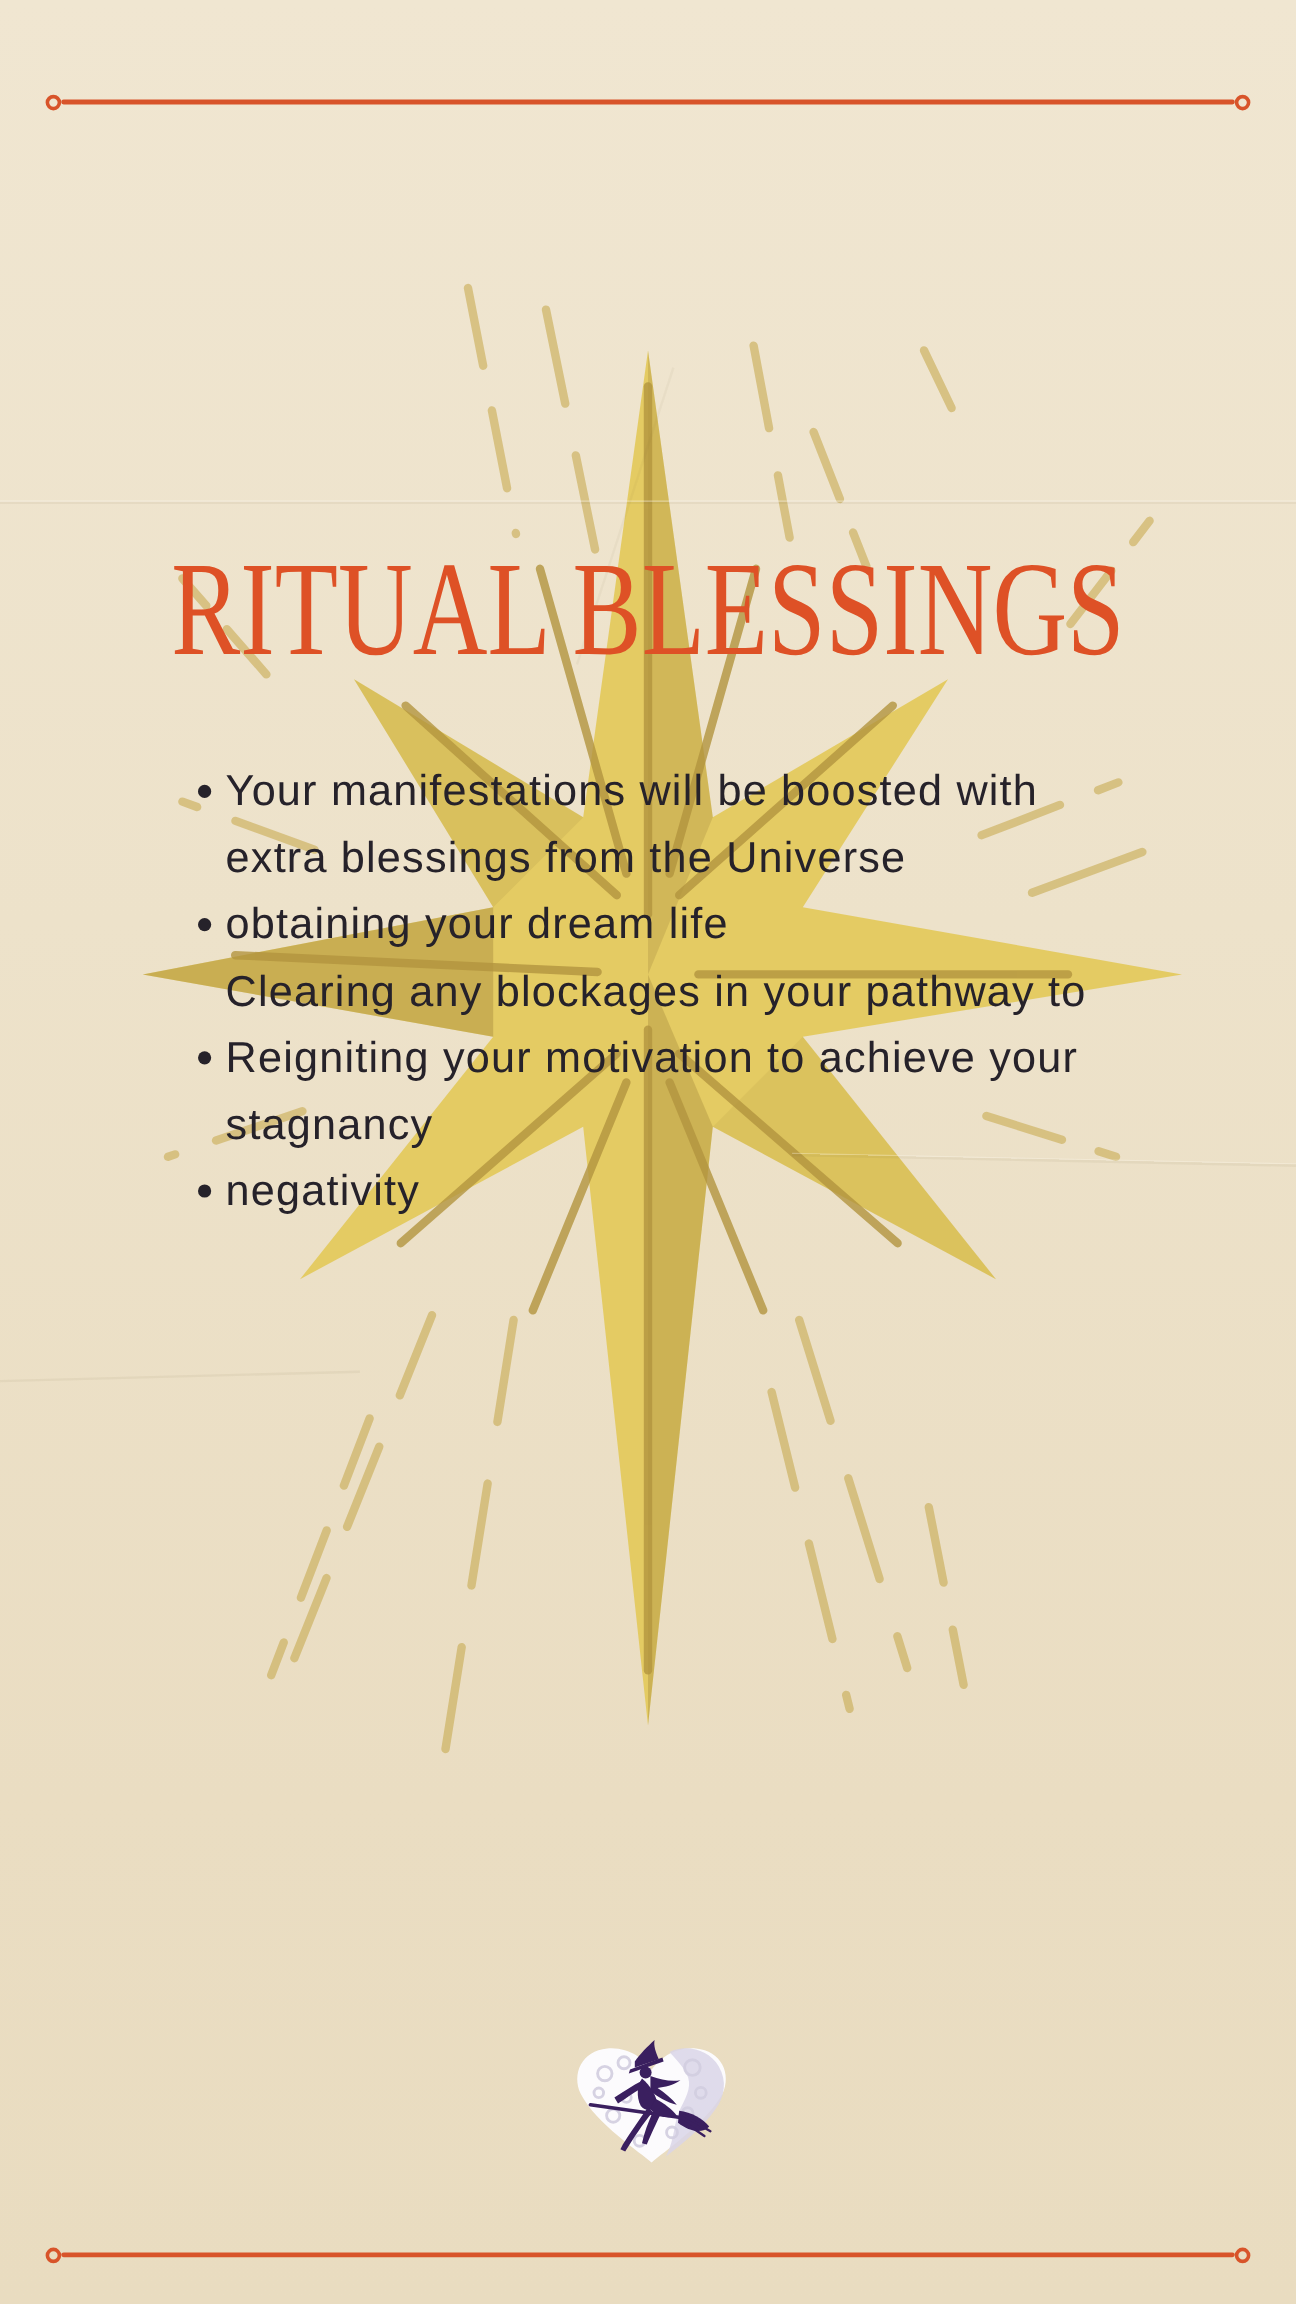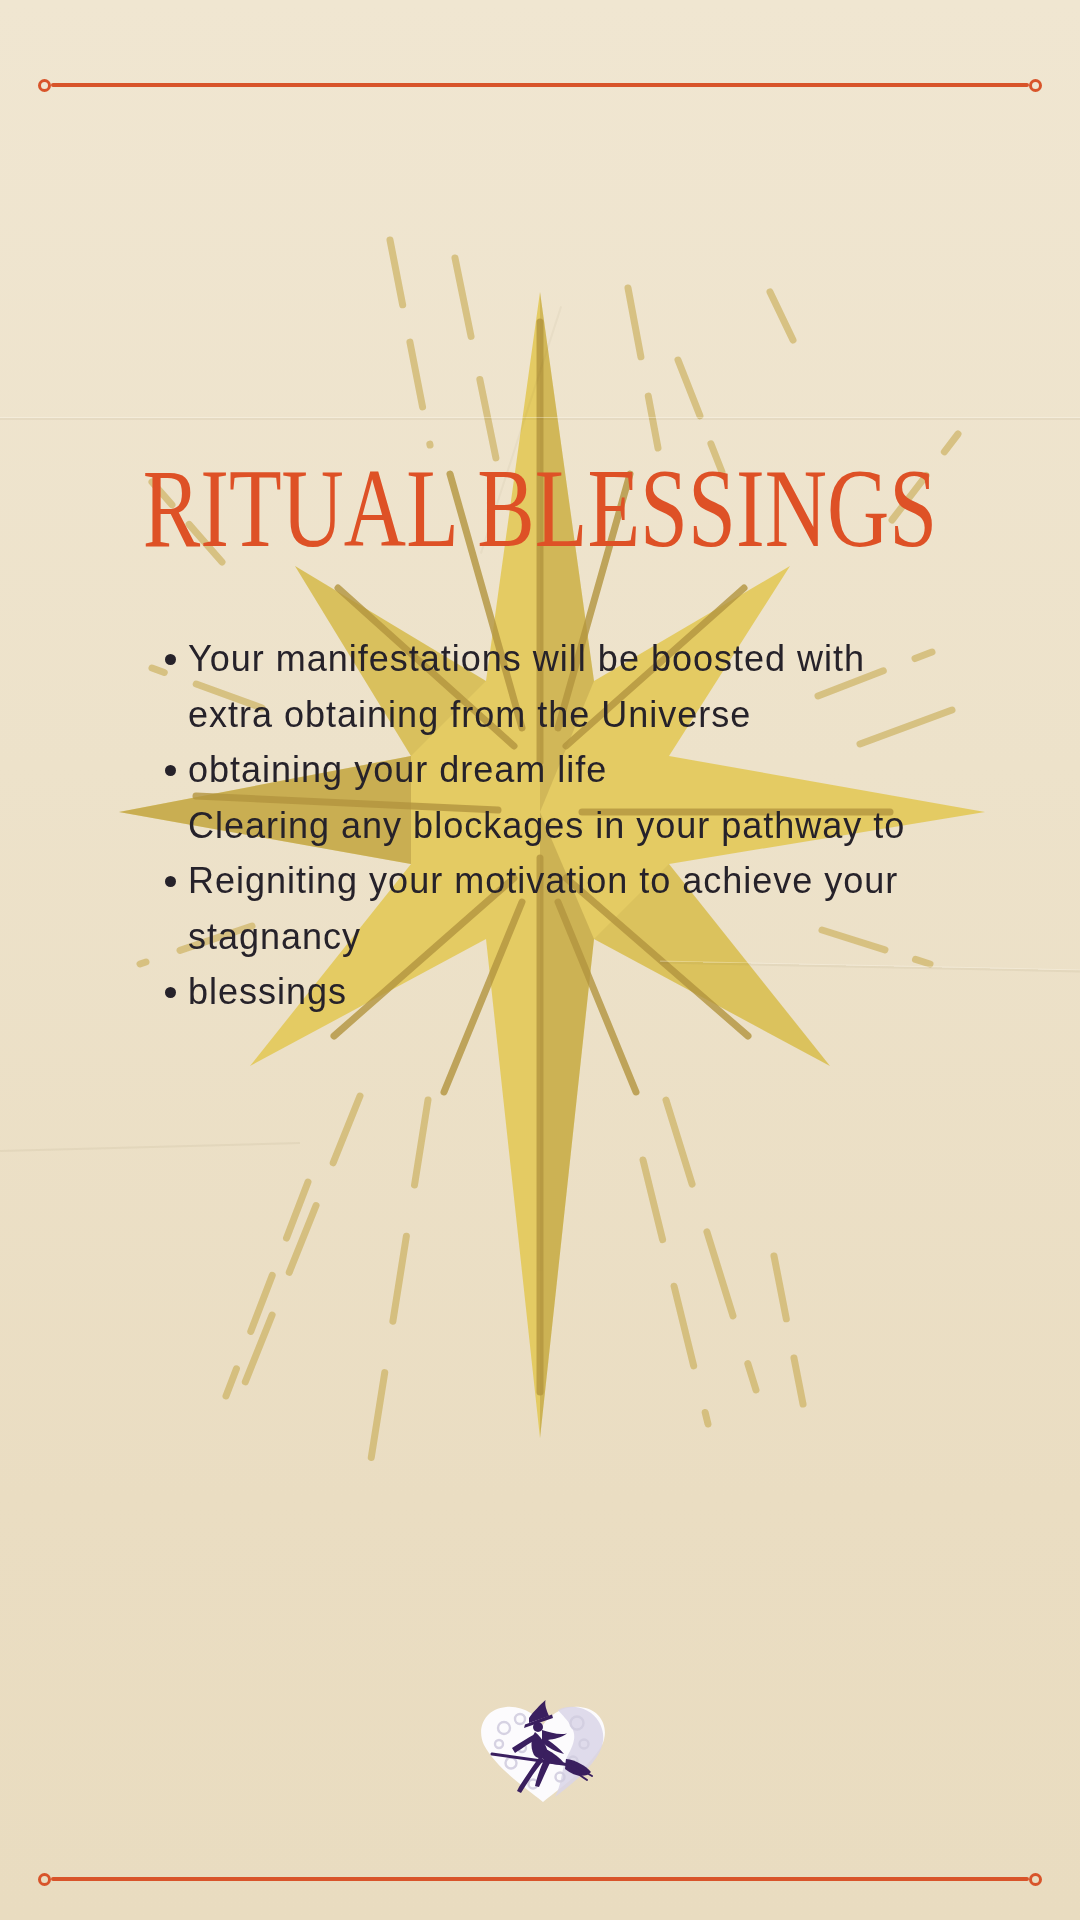--- a/index.html
+++ b/index.html
@@ -125,35 +125,35 @@
   <div class="divider-line top"></div>
   <div class="ring tl"></div>
   <div class="ring tr"></div>
 
   <h1 class="title"><span class="stretch">RITUAL BLESSINGS</span></h1>
 
   <ul class="bullets">
       <li class="bullet-item">
         <span class="bullet-dot"></span>
         <div class="bullet-line">Your manifestations will be boosted with</div>
-        <div class="bullet-line">extra obtaining from the Universe</div>
+        <div class="bullet-line">extra blessings from the Universe</div>
       </li>
       <li class="bullet-item">
         <span class="bullet-dot"></span>
         <div class="bullet-line">obtaining your dream life</div>
         <div class="bullet-line">Clearing any blockages in your pathway to</div>
       </li>
       <li class="bullet-item">
         <span class="bullet-dot"></span>
         <div class="bullet-line">Reigniting your motivation to achieve your</div>
         <div class="bullet-line">stagnancy</div>
       </li>
       <li class="bullet-item">
         <span class="bullet-dot"></span>
-        <div class="bullet-line">blessings</div>
+        <div class="bullet-line">negativity</div>
       </li>
     </ul>
 
   <svg class="logo" viewBox="0 0 138 112" aria-hidden="true">
 
     <path d="M69,105 C60,97 23,73 10,48 C2,31 11,12 32,10 C50,8.5 63,19 69,28 C75,19 88,8.5 106,10 C127,12 136,31 128,48 C114,73 78,97 69,105 Z" fill="var(--moon)"></path>
 
     <path d="M84,13 C98,6 117,11 125,25 C132,37 130,50 122,61 C111,77 94,90 81,100 C89,84 87,72 93,60 C99,49 103,40 98,31 C94,23 88,18 84,13 Z" fill="var(--lavender)" opacity="0.85"></path>
 
     <g stroke="var(--crater)" stroke-width="2.4" fill="none" opacity="0.9">

